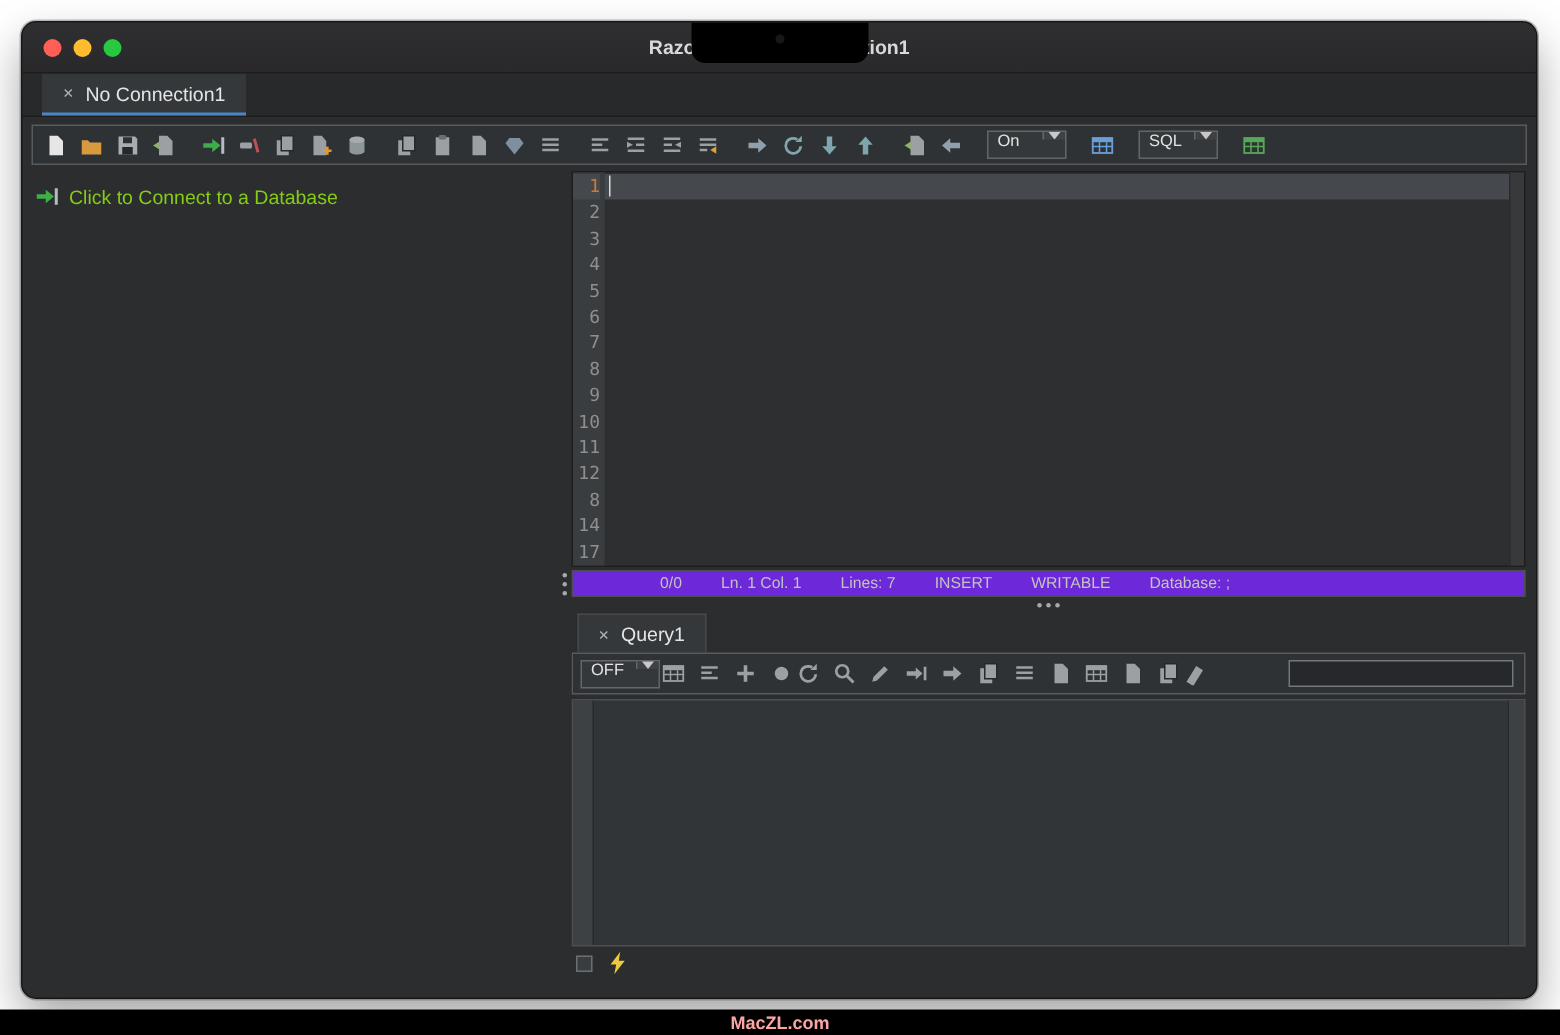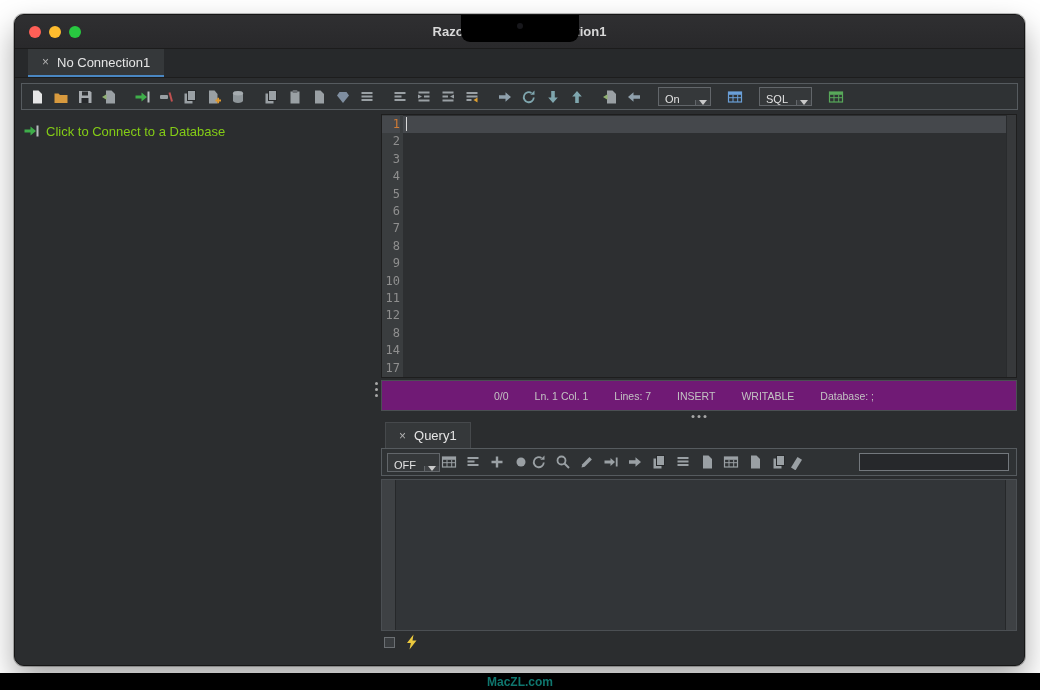--- a/index.html
+++ b/index.html
@@ -29,21 +29,21 @@
   .tabbar { height:29px; min-height:29px; background:#27292b; display:flex; align-items:stretch; padding-left:13px; border-bottom:1px solid #1d1d1d; }
   .conn-tab { display:flex; align-items:center; gap:8px; padding:0 14px; background:#35383a; border-bottom:2px solid #4a87c2; color:#e5e5e5; font-size:13px; cursor:default; }
   .tab-x { color:#b2b2b2; font-size:12px; }
 
   
   .tb-wrap { padding:5px 6px 4px; }
   .toolbar { height:27px; border:1px solid #565b5f; background:#2f3234; display:flex; align-items:center; padding:0 6px; gap:15px; }
   .tb-group { display:flex; align-items:center; gap:6px; }
   .tbi { width:18px; height:18px; display:flex; align-items:center; justify-content:center; cursor:pointer; }
 
-  .combo { display:flex; align-items:flex-end; height:19px; border:1px solid #62666a; background:#35383a; }
+  .combo { display:flex; align-items:flex-start; height:19px; border:1px solid #62666a; background:#35383a; }
   .combo-val { padding:0 6px; font-size:11px; color:#e2e2e2; display:flex; align-items:center; min-width:36px; }
   .combo-btn { width:15px; background:#3f4245; border-left:1px solid #62666a; display:flex; align-items:center; justify-content:center; cursor:pointer; }
   .chev { width:0; height:0; border-left:4px solid transparent; border-right:4px solid transparent; border-top:5px solid #c9c9c9; }
 
   
   .content { flex:1; display:flex; min-height:0; }
   .sidebar { width:358px; min-width:358px; background:#2b2d2f; padding:8px 7px; }
   .connect-row { display:flex; align-items:center; gap:6px; color:#84cc16; font-size:13px; cursor:pointer; }
 
   .vsplit { width:8px; background:#2b2d2f; position:relative; cursor:col-resize; }
@@ -55,21 +55,21 @@
   
   .editor { height:264px; min-height:264px; display:flex; border:1px solid #1e1e1e; background:#2d2f31; position:relative; }
   .gutter { width:21px; background:#3a3d3f; color:#8f8f8f; font:12px/17.4px "DejaVu Sans Mono", monospace; text-align:right; padding:1px 3px 0 0; cursor:pointer; }
   .gutter .ln.active { background:#45484c; color:#d07b35; }
   .code { flex:1; position:relative; cursor:text; }
   .active-line { position:absolute; left:0; right:0; top:1px; height:17px; background:#45484c; }
   .caret { position:absolute; left:3px; top:2px; width:1px; height:14px; background:#dcdcdc; }
   .vscroll { width:10px; background:#37393b; border-left:1px solid #292b2d; cursor:pointer; }
 
   
-  .status { height:31px; min-height:18px; margin-top:2px; border:1px solid #4b4f53; background:#701a75; display:flex; align-items:center; gap:26px; padding-left:112px; font-size:10.5px; color:#c3c3c3; white-space:nowrap; }
+  .status { height:18px; min-height:18px; margin-top:2px; border:1px solid #4b4f53; background:#6d28d9; display:flex; align-items:center; gap:26px; padding-left:58px; font-size:10.5px; color:#c3c3c3; white-space:nowrap; }
 
   .hsplit { height:11px; min-height:11px; position:relative; cursor:row-resize; }
   .grip-h { position:absolute; left:50%; top:4px; transform:translateX(-50%); display:flex; gap:3px; }
 
   
   .qtabbar { height:26px; min-height:26px; display:flex; padding-left:4px; align-items:stretch; }
   .q-tab { display:flex; align-items:center; gap:8px; padding:0 13px; background:#35383a; border:1px solid #46494c; border-bottom:none; color:#e5e5e5; font-size:13px; cursor:default; }
 
   .qtoolbar { height:28px; min-height:28px; border:1px solid #565b5f; background:#2f3234; display:flex; align-items:center; padding:0 5px; }
   .filter-input { margin-left:auto; margin-right:2px; width:150px; height:18px; background:#26282b; border:1px solid #73787d; color:#ddd; font-size:11px; padding:0 4px; }
@@ -78,21 +78,21 @@
   .rowhdr { width:14px; background:#3e4144; border-right:1px solid #26282a; cursor:pointer; }
   .results-main { flex:1; cursor:default; }
   .results-scroll { width:11px; background:#3e4144; border-left:1px solid #26282a; cursor:pointer; }
 
   .qfooter { height:22px; min-height:22px; display:flex; align-items:center; gap:8px; padding:0 3px; }
   .chk { width:11px; height:11px; background:#3a3d40; border:1px solid #6b6f73; cursor:pointer; }
 
   .winfooter { height:12px; min-height:12px; background:#2b2d2f; }
 
   
-  .watermark { position:absolute; left:0; right:0; bottom:0; height:17px; background:#000; display:flex; align-items:center; justify-content:center; color:#0f766e; font-size:12px; font-weight:bold; }
+  .watermark { position:absolute; left:0; right:0; bottom:0; height:17px; background:#000; display:flex; align-items:center; justify-content:center; color:#fca5a5; font-size:12px; font-weight:bold; }
 </style>
 </head>
 <body>
 
 <div class="stage">
 
   <div class="window">
 
     <div class="titlebar">
       <div class="lights">

